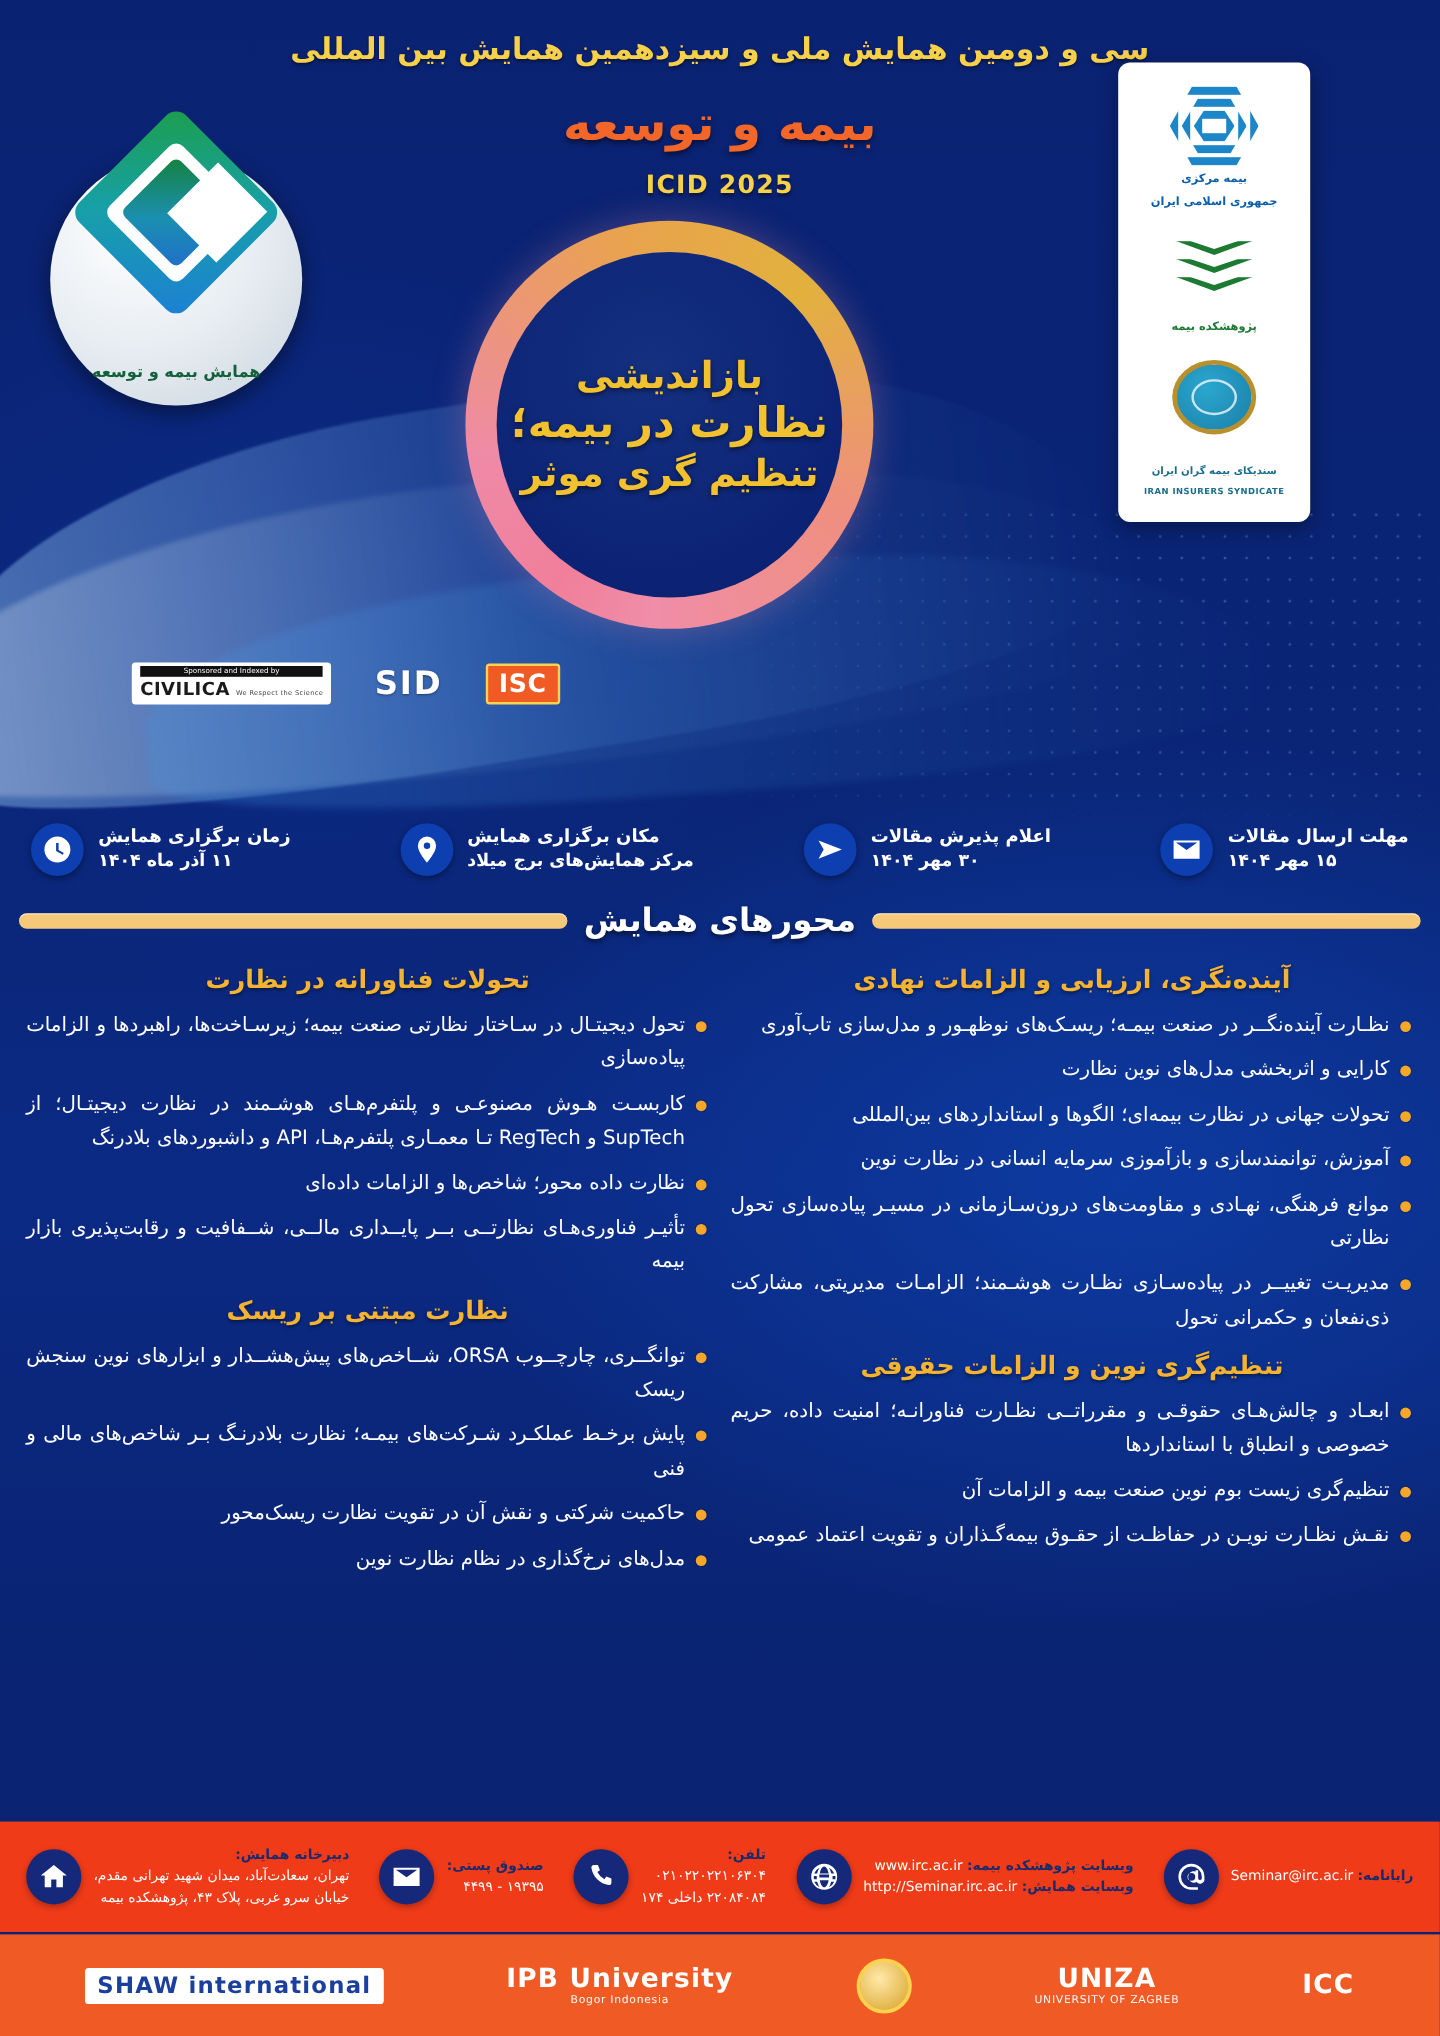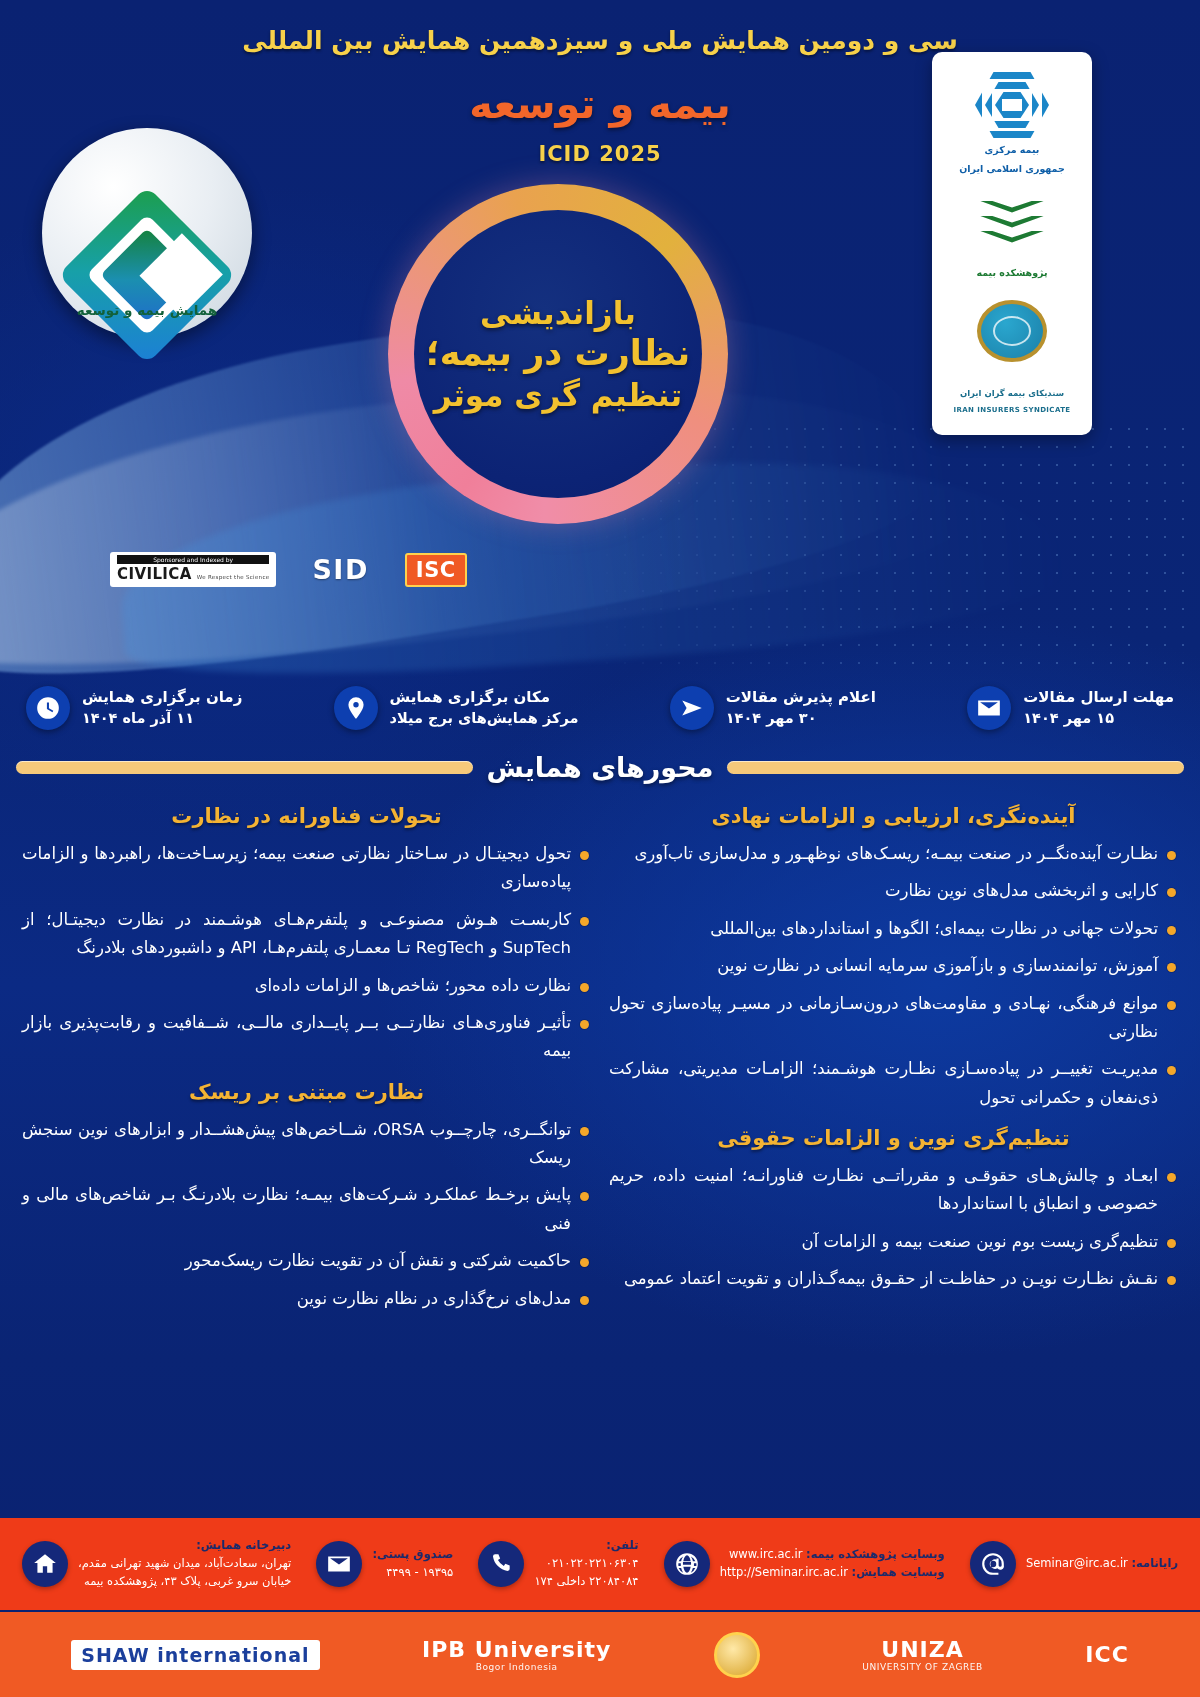--- a/index.html
+++ b/index.html
@@ -37,21 +37,21 @@
   .hdr .line1{color:#f7d14a;font-size:25px;font-weight:bold;letter-spacing:.4px;
      text-shadow:0 2px 3px rgba(0,0,0,.45);}
   .hdr .line2{color:#f2662a;font-size:40px;font-weight:bold;margin-top:26px;
      text-shadow:0 2px 4px rgba(0,0,0,.5);}
   .hdr .line3{color:#f7d14a;font-size:21px;font-weight:bold;margin-top:15px;letter-spacing:1px;
      direction:ltr;text-shadow:0 2px 3px rgba(0,0,0,.45);}
 
   
   .conf-logo{position:absolute;left:42px;top:128px;width:210px;height:210px;border-radius:50%;
      background:radial-gradient(circle at 34% 28%,#ffffff 0%,#e9eef3 48%,#c9d4dd 100%);
-     box-shadow:0 6px 18px rgba(0,0,0,.45);display:flex;align-items:flex-end;justify-content:center;}
+     box-shadow:0 6px 18px rgba(0,0,0,.45);display:flex;align-items:flex-start;justify-content:center;}
   .conf-logo .mark{width:126px;height:126px;position:relative;margin-top:-14px;}
   .conf-logo .mark .d{position:absolute;inset:0;
      background:linear-gradient(135deg,#1c9e4a 0%,#17a0a8 48%,#1c7fd6 100%);
      transform:rotate(45deg);border-radius:12px;}
   .conf-logo .mark .d2{position:absolute;inset:20px;background:#fff;transform:rotate(45deg);border-radius:8px;}
   .conf-logo .mark .d3{position:absolute;inset:30px;
      background:linear-gradient(135deg,#15823d 0%,#1b8fb0 55%,#1f6fc9 100%);
      transform:rotate(45deg);border-radius:6px;}
   .conf-logo .mark .cut{position:absolute;left:54%;top:26%;width:46%;height:48%;background:#fff;
      transform:rotate(45deg);}

